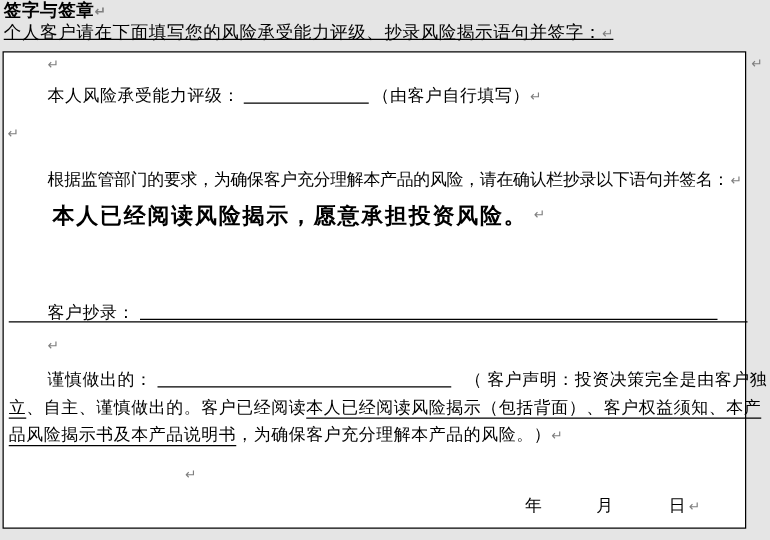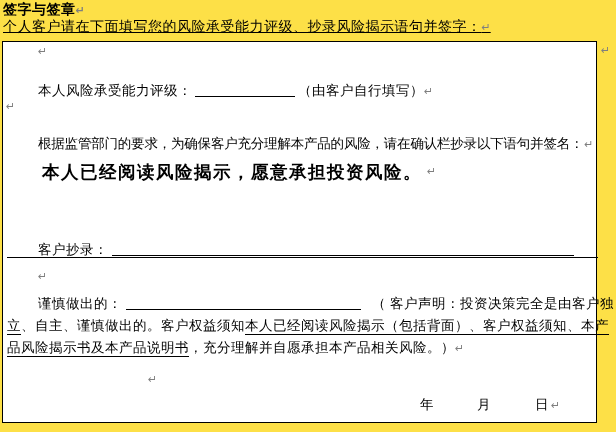--- a/index.html
+++ b/index.html
@@ -1,34 +1,34 @@
 <!DOCTYPE html>
 <html><head>
 <meta charset="utf-8">
 <style>
   html,body { margin:0; padding:0; background:#fff; }
   .page {
-    position:relative; width:616px; height:432px; background:#fde047;
+    position:relative; width:616px; height:432px; background:#e5e5e5;
     color:#000; font-family:"Liberation Serif","DejaVu Serif",serif;
     overflow:hidden;
   }
   .line { position:absolute; white-space:nowrap; font-size:13.5px; letter-spacing:0.5px; line-height:15px; }
   .pm { color:#7f7f7f; font-size:11px; font-family:"DejaVu Sans",sans-serif; letter-spacing:0; }
   .pm.abs { position:absolute; }
   .heading { left:3px; top:2px; font-size:14px; font-weight:bold; }
   .intro { left:3px; top:19px; font-size:14px;text-decoration:underline; }
 
   .box {
     position:absolute; left:2px; top:41px; width:593px; height:380px;
     border:1px solid #000; background:#fff;
   }
   .pm-a { left:35px; top:3px; }
   .l-decl { left:35px; top:21px; }
   .l-decl .pm { margin-left:26px; }
-  .l-rating { left:35px; top:41px; }
+  .l-rating { left:35px; top:27px; }
   .pm-b { left:3px; top:58px; }
   .l-instr { left:35px; top:94px; letter-spacing:-0.2px; }
   .l-instr .pm { margin-left:1px; }
   .l-stmt { left:39px; top:120px; font-size:17.5px; font-weight:bold; letter-spacing:1.5px; line-height:20px;text-align:center; }
   .l-stmt .pm { font-weight:normal; margin-left:5px; vertical-align:3px; }
   .l-copy { left:35px; top:156px;margin-top:44px; }
   .copy-line2 {
     position:absolute; left:4px; top:215px; width:591px; height:0;
     border-bottom:1px solid #000;
   }
@@ -73,23 +73,23 @@
     <div class="line l-stmt"><span>本人已经阅读风险揭示，愿意承担投资风险。</span><span class="pm">↵</span></div>
 
     <div class="line l-copy"><span>客户抄录：</span><span class="blank blank-copy"></span></div>
 
     <div class="copy-line2"></div>
 
     <span class="pm abs pm-c">↵</span>
 
     <div class="line l-sign1"><span>谨慎做出的：</span><span class="blank blank-sign"></span><span class="note1">（ 客户声明：投资决策完全是由客户独</span></div>
 
-    <div class="line l-sign2"><span class="u">立</span><span>、自主、谨慎做出的。客户权益须知</span><span class="u">本人已经阅读风险揭示（包括背面）、客户权益须知、本产</span></div>
+    <div class="line l-sign2"><span class="u">立</span><span>、自主、谨慎做出的。客户已经阅读</span><span class="u">本人已经阅读风险揭示（包括背面）、客户权益须知、本产</span></div>
 
-    <div class="line l-sign3"><span><span class="u">品风险揭示书及本产品说明书</span><span>，充分理解并自愿承担本产品相关风险。）</span></span><span class="pm">↵</span></div>
+    <div class="line l-sign3"><span><span class="u">品风险揭示书及本产品说明书</span><span>，为确保客户充分理解本产品的风险。）</span></span><span class="pm">↵</span></div>
 
     <span class="pm abs pm-d">↵</span>
 
     <div class="line l-date"><span>年</span><span class="m2">月</span><span class="m3">日</span><span class="pm">↵</span></div>
 
   </div>
 
   <span class="pm abs pm-outer">↵</span>
 
 </div>

